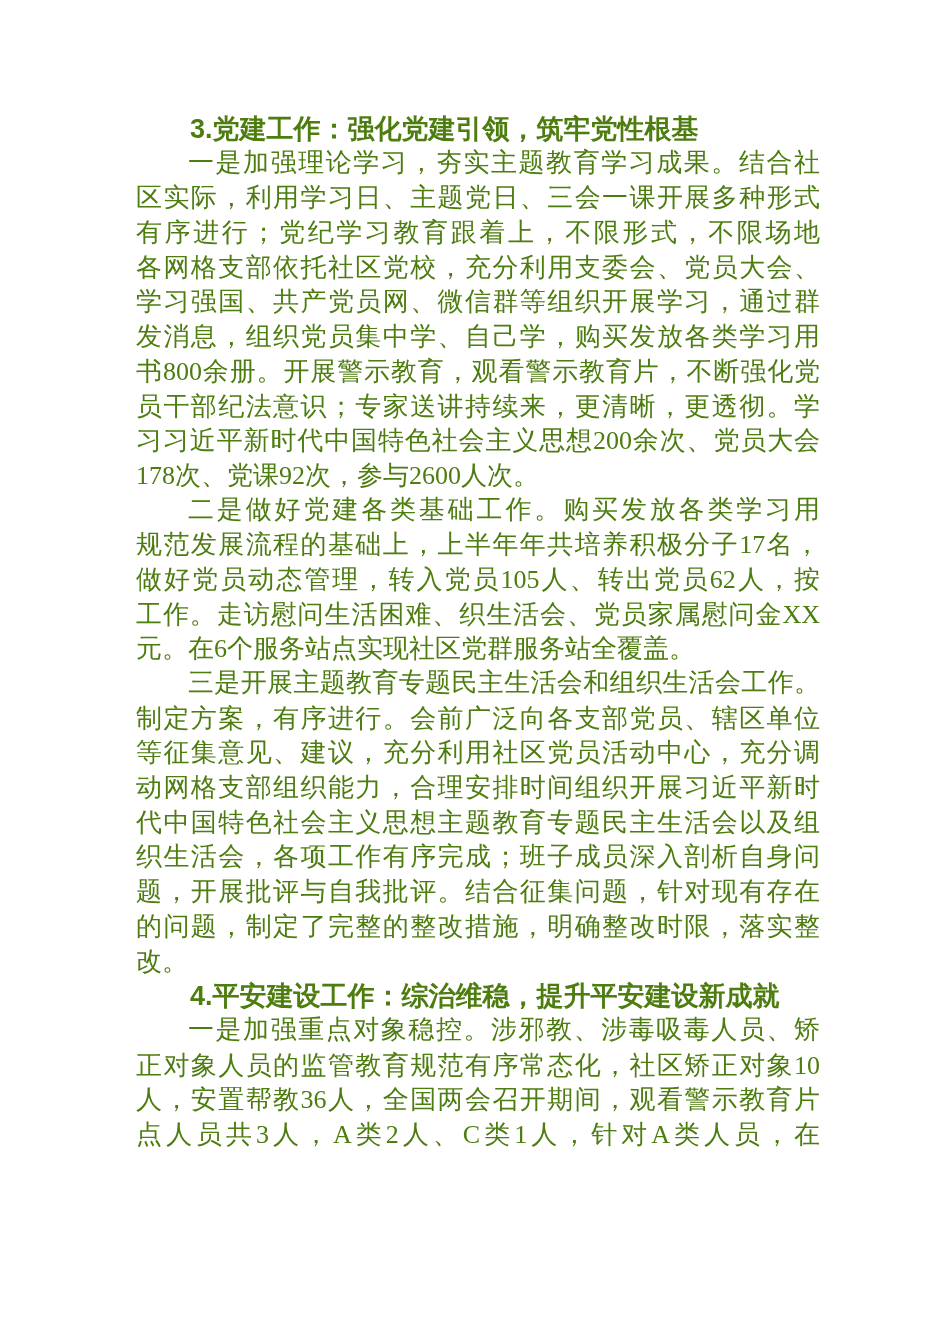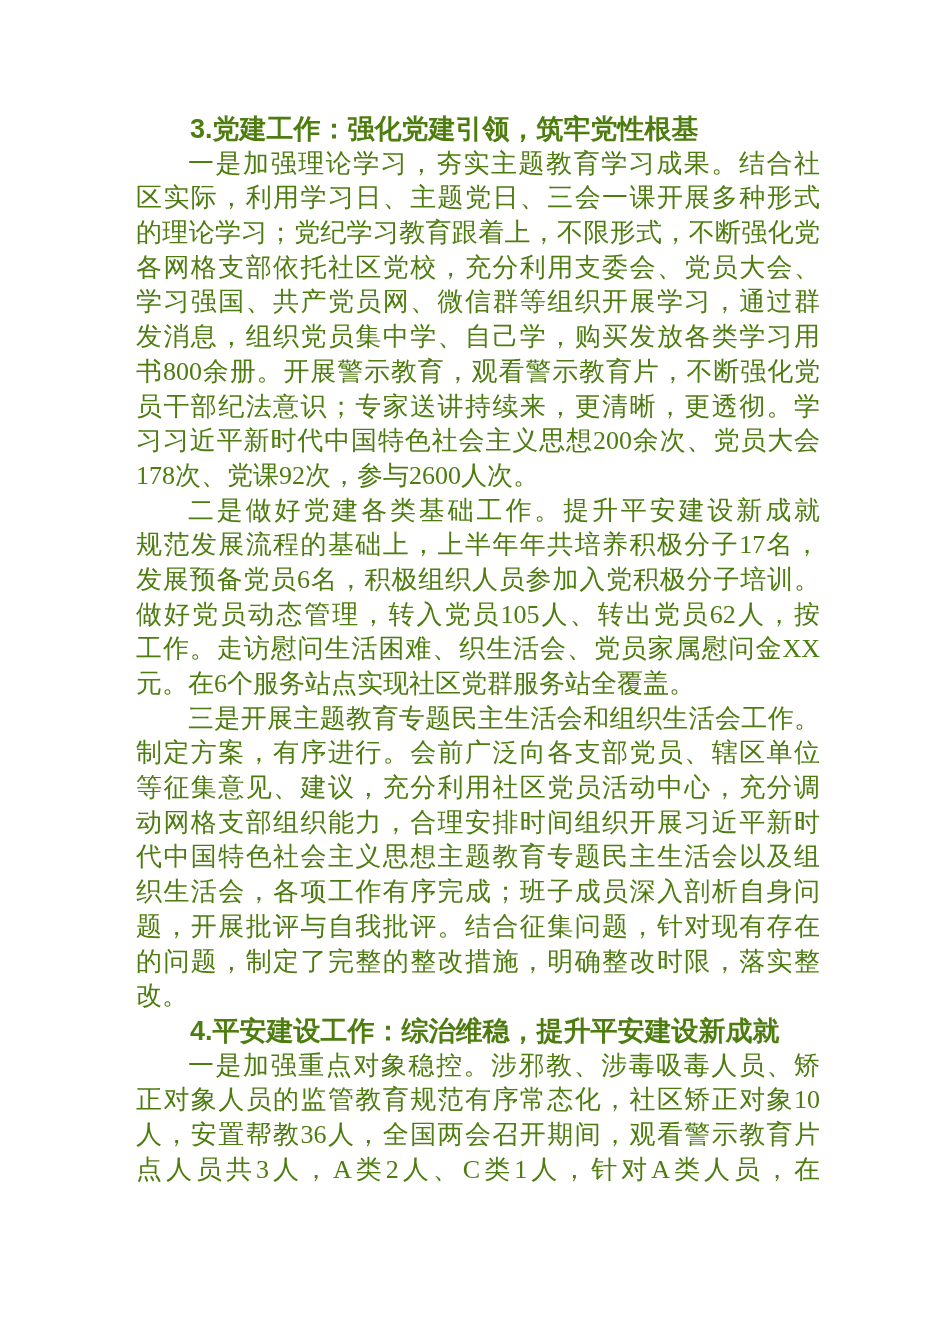--- a/index.html
+++ b/index.html
@@ -26,20 +26,21 @@
     height: 34.7px;
     line-height: 34.7px;
     color: #4d7c0f;
     text-align: justify;
     text-align-last: justify;
     overflow: hidden;
     white-space: normal;
   }
   .line.indent {
     text-indent: 2em;
+    font-family: Liberation Mono, monospace;
   }
   .line.last {
     text-align: center;
     text-align-last: left;
   }
   .line.heading {
     font-family: "Liberation Sans", "DejaVu Sans", sans-serif;
     font-weight: 700;
     font-size: 27px;
     text-indent: 2em;
@@ -48,31 +49,30 @@
   }
 </style>
 </head>
 <body>
 
 <div class="page">
   <div class="doc" id="doc">
       <div class="line heading">3.党建工作：强化党建引领，筑牢党性根基</div>
       <div class="line indent">一是加强理论学习，夯实主题教育学习成果。结合社</div>
       <div class="line">区实际，利用学习日、主题党日、三会一课开展多种形式</div>
-      <div class="line">的理论学习；党纪学习教育跟着上，不限形式，不断强化党</div>
+      <div class="line">有序进行；党纪学习教育跟着上，不限形式，不限场地</div>
       <div class="line">各网格支部依托社区党校，充分利用支委会、党员大会、</div>
       <div class="line">学习强国、共产党员网、微信群等组织开展学习，通过群</div>
       <div class="line">发消息，组织党员集中学、自己学，购买发放各类学习用</div>
       <div class="line">书800余册。开展警示教育，观看警示教育片，不断强化党</div>
       <div class="line">员干部纪法意识；专家送讲持续来，更清晰，更透彻。学</div>
       <div class="line">习习近平新时代中国特色社会主义思想200余次、党员大会</div>
       <div class="line last">178次、党课92次，参与2600人次。</div>
-      <div class="line indent">二是做好党建各类基础工作。提升平安建设新成就</div>
+      <div class="line indent">二是做好党建各类基础工作。购买发放各类学习用</div>
       <div class="line">规范发展流程的基础上，上半年年共培养积极分子17名，</div>
-      <div class="line">发展预备党员6名，积极组织人员参加入党积极分子培训。</div>
       <div class="line">做好党员动态管理，转入党员105人、转出党员62人，按</div>
       <div class="line">工作。走访慰问生活困难、织生活会、党员家属慰问金XX</div>
       <div class="line last">元。在6个服务站点实现社区党群服务站全覆盖。</div>
       <div class="line indent">三是开展主题教育专题民主生活会和组织生活会工作。</div>
       <div class="line">制定方案，有序进行。会前广泛向各支部党员、辖区单位</div>
       <div class="line">等征集意见、建议，充分利用社区党员活动中心，充分调</div>
       <div class="line">动网格支部组织能力，合理安排时间组织开展习近平新时</div>
       <div class="line">代中国特色社会主义思想主题教育专题民主生活会以及组</div>
       <div class="line">织生活会，各项工作有序完成；班子成员深入剖析自身问</div>
       <div class="line">题，开展批评与自我批评。结合征集问题，针对现有存在</div>

